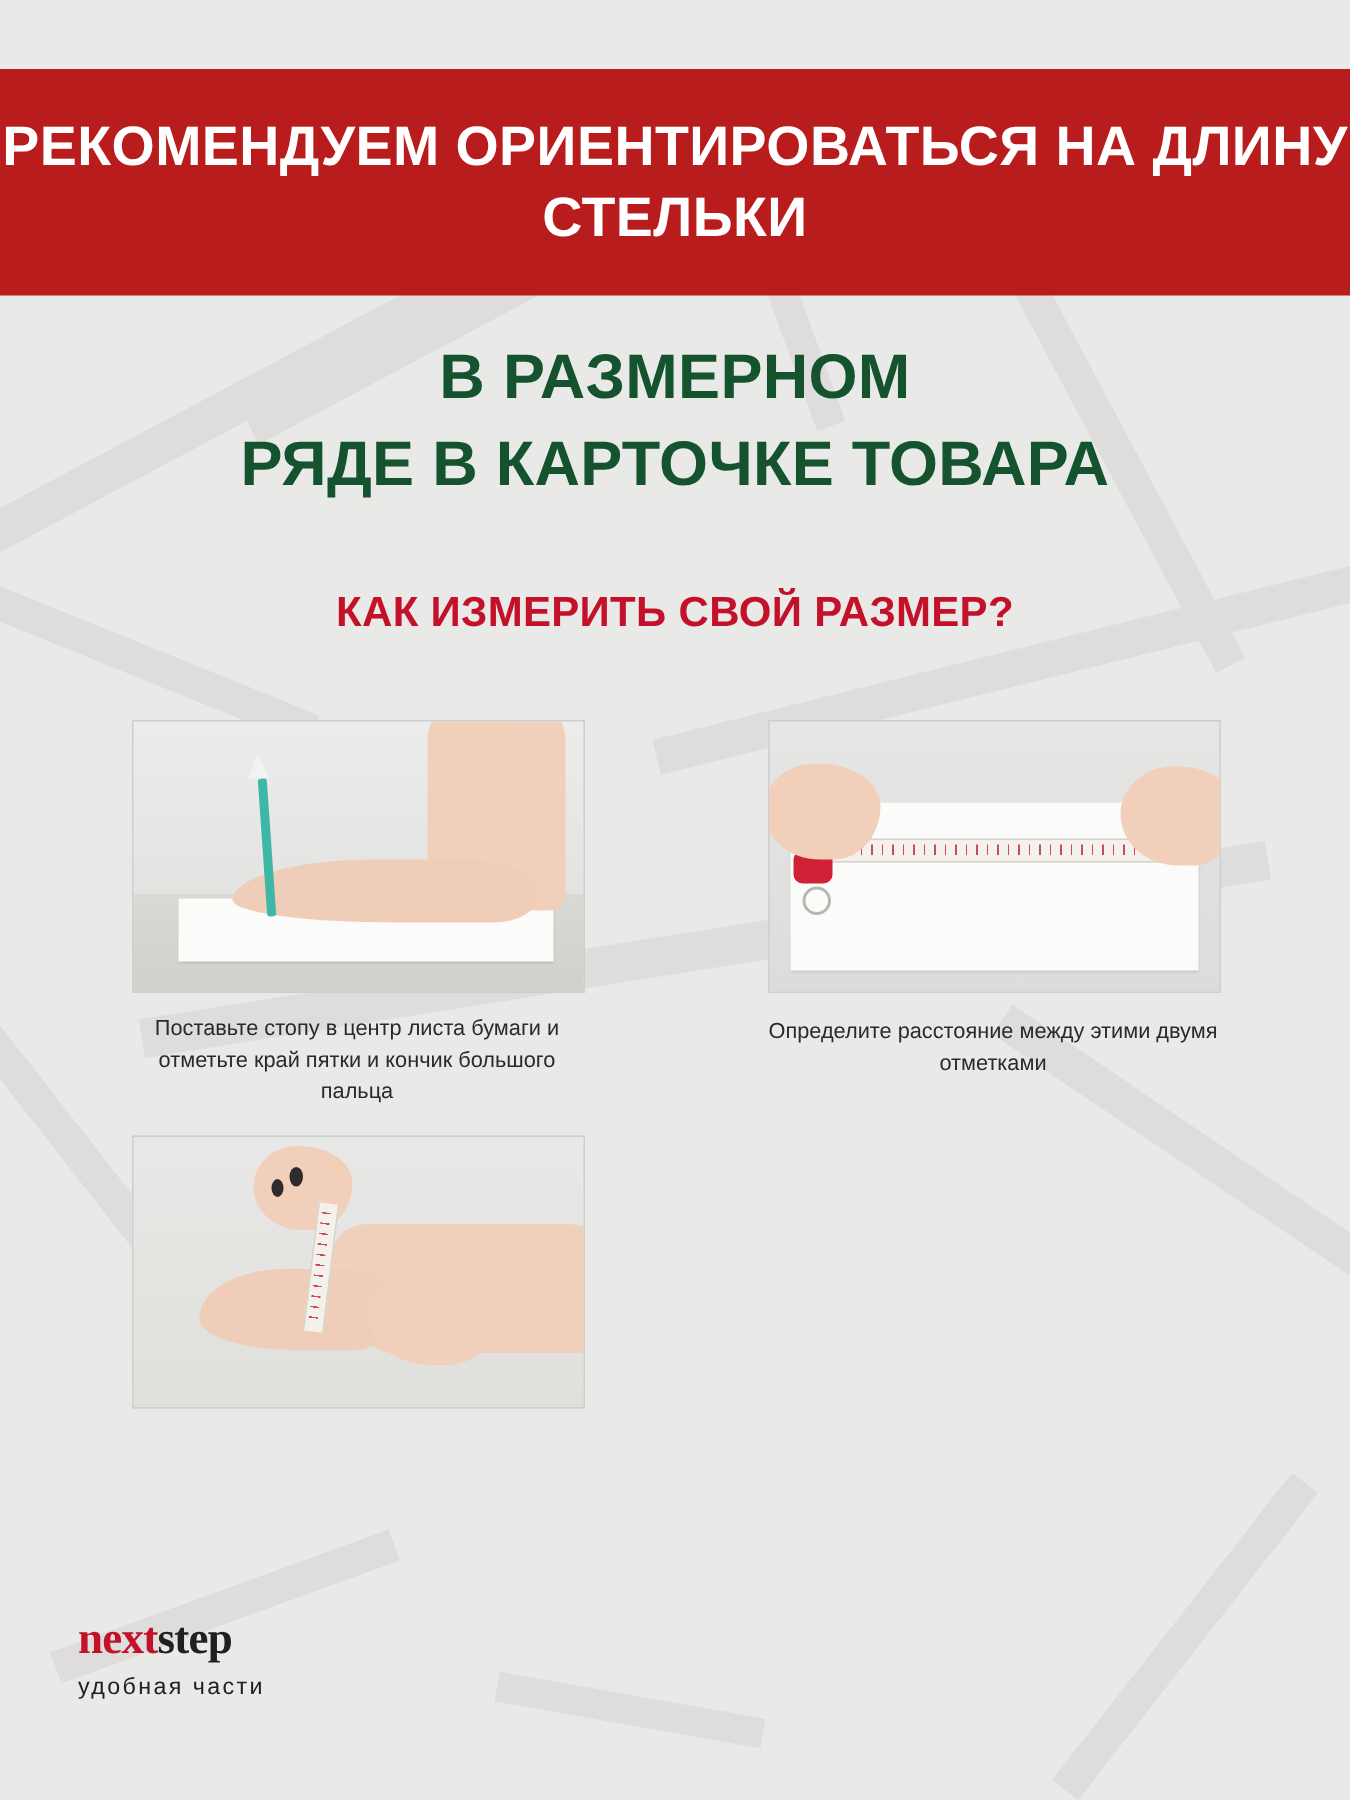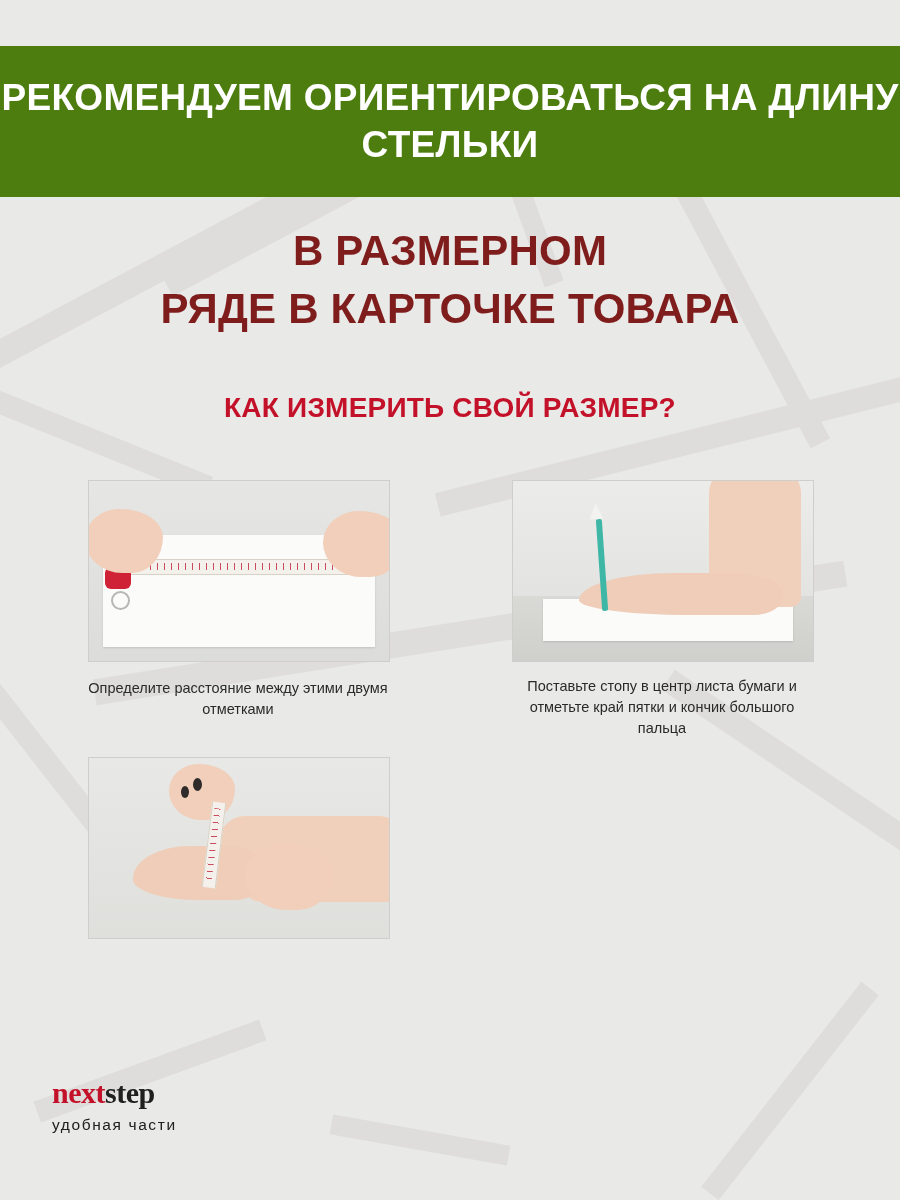--- a/index.html
+++ b/index.html
@@ -40,21 +40,21 @@
   .d11 { width: 200px; height: 20px; left: 420px; top: 180px; transform: rotate(70deg); }
   .d12 { width: 300px; height: 22px; left: -80px; top: 420px; transform: rotate(22deg); }
 
   
   .banner {
     position: absolute;
     left: 0;
     top: 46px;
     width: 900px;
     height: 151px;
-    background: #4d7c0f;
+    background: #b91c1c;
     display: flex;
     align-items: center;
     justify-content: center;
     z-index: 3;
   }
   .banner h1 {
     margin: 0;
     color: #ffffff;
     font-size: 37px;
     line-height: 1.26;
@@ -69,21 +69,21 @@
     position: absolute;
     left: 0;
     top: 222px;
     width: 900px;
     text-align: center;
     z-index: 3;
   }
   .headline .l1,
   .headline .l2 {
     display: block;
-    color: #7f1d1d;
+    color: #14532d;
     font-size: 42px;
     font-weight: bold;
     line-height: 1.38;
     letter-spacing: 0.2px;
     text-transform: uppercase;
   }
   .subheadline {
     position: absolute;
     left: 0;
     top: 392px;
@@ -245,45 +245,45 @@
 <div class="headline">
   <span class="l1">В РАЗМЕРНОМ</span>
   <span class="l2">РЯДЕ В КАРТОЧКЕ ТОВАРА</span>
 </div>
 
 <div class="subheadline">КАК ИЗМЕРИТЬ СВОЙ РАЗМЕР?</div>
 
 <div class="steps">
 
 
+  <div class="step">
+    <div class="photo">
+      <div class="wall"></div>
+      <div class="desk"></div>
+      <div class="paper" style="left:30px; top:118px; width:250px; height:42px;"></div>
+      <div class="leg" style="left:196px; top:-14px; width:92px; height:140px;"></div>
+      <div class="foot" style="left:66px; top:92px; width:204px; height:42px; border-radius:52% 26% 16% 60% / 72% 58% 50% 40%;"></div>
+      <div class="pencil" style="left:86px; top:38px; width:6px; height:92px; transform:rotate(-4deg);"></div>
+      <div class="pencil-tip" style="left:76px; top:22px; transform:rotate(-4deg);"></div>
+    </div>
+    <div class="caption">Поставьте стопу в центр листа бумаги и отметьте край пятки и кончик большого пальца</div>
+  </div>
+
   <div class="step step-row2">
     <div class="photo">
       <div class="wall" style="height:100%; background:linear-gradient(180deg,#e6e6e4 0%,#dcdcda 100%);"></div>
       <div class="paper" style="left:14px; top:54px; width:272px; height:112px;"></div>
       <div class="tape" style="left:34px; top:78px; width:232px; height:14px;"></div>
       <div class="tape-marks" style="left:40px; top:82px; width:218px; height:7px;"></div>
       <div class="tape-case" style="left:16px; top:86px; width:26px; height:22px;"></div>
       <div class="ring" style="left:22px; top:110px;"></div>
       <div class="hand" style="left:-4px; top:28px; width:78px; height:64px;"></div>
       <div class="hand" style="left:234px; top:30px; width:80px; height:66px;"></div>
     </div>
     <div class="caption">Определите расстояние между этими двумя отметками</div>
-  </div>
-
-  <div class="step">
-    <div class="photo">
-      <div class="wall"></div>
-      <div class="desk"></div>
-      <div class="paper" style="left:30px; top:118px; width:250px; height:42px;"></div>
-      <div class="leg" style="left:196px; top:-14px; width:92px; height:140px;"></div>
-      <div class="foot" style="left:66px; top:92px; width:204px; height:42px; border-radius:52% 26% 16% 60% / 72% 58% 50% 40%;"></div>
-      <div class="pencil" style="left:86px; top:38px; width:6px; height:92px; transform:rotate(-4deg);"></div>
-      <div class="pencil-tip" style="left:76px; top:22px; transform:rotate(-4deg);"></div>
-    </div>
-    <div class="caption">Поставьте стопу в центр листа бумаги и отметьте край пятки и кончик большого пальца</div>
   </div>
 
   <div class="step step-row2">
     <div class="photo">
       <div class="wall" style="height:100%; background:linear-gradient(180deg,#e8e8e6 0%,#dfdfdc 100%);"></div>
       <div class="leg" style="left:130px; top:58px; width:186px; height:52px; border-radius:30px;"></div>
       <div class="leg" style="left:150px; top:96px; width:170px; height:48px; border-radius:30px;"></div>
       <div class="foot" style="left:44px; top:88px; width:130px; height:54px; border-radius:48% 24% 22% 56% / 66% 56% 54% 42%;"></div>
       <div class="hand" style="left:156px; top:86px; width:88px; height:66px;"></div>
       <div class="hand" style="left:80px; top:6px; width:66px; height:56px;"></div>

